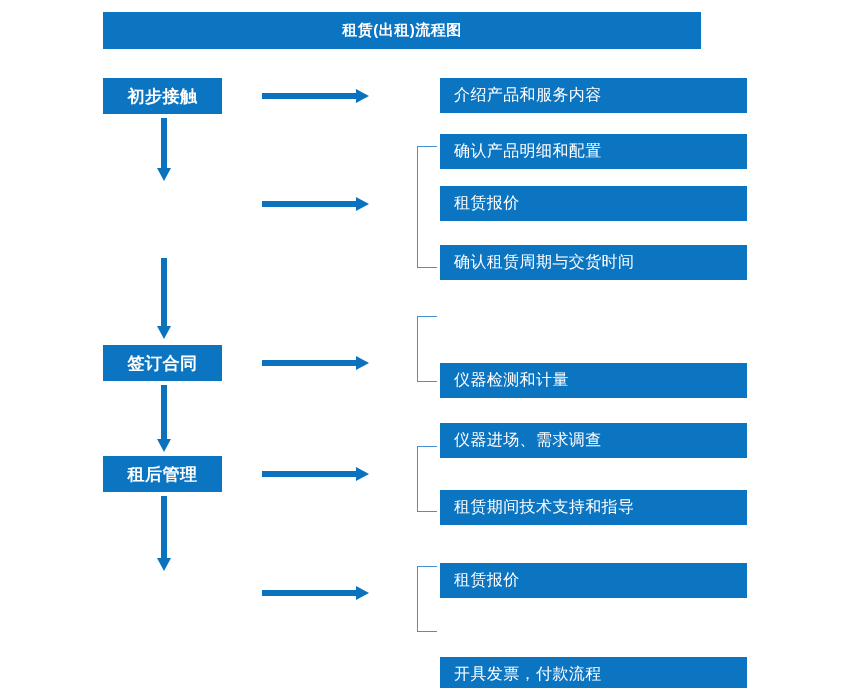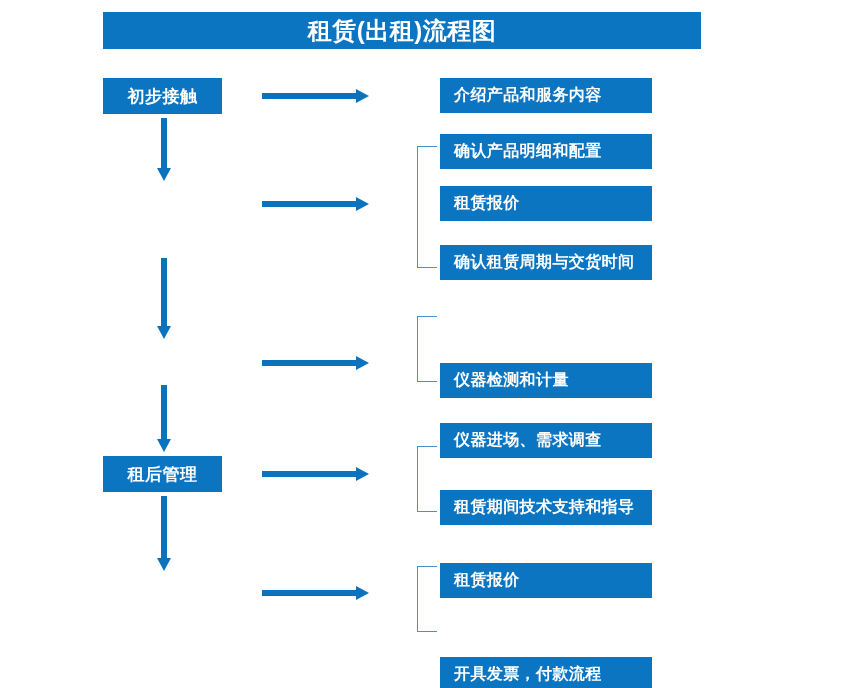--- a/index.html
+++ b/index.html
@@ -22,21 +22,21 @@
 
   
   .title-bar {
     position: absolute;
     left: 103px;
     top: 12px;
     width: 598px;
     height: 37px;
     background: #0C75C2;
     color: #ffffff;
-    font-size: 24px;
+    font-size: 15px;
     font-weight: bold;
     display: flex;
     align-items: center;
     justify-content: center;
     letter-spacing: 0.5px;
   }
 
   
   .stage-box {
     position: absolute;
@@ -50,26 +50,26 @@
     display: flex;
     align-items: center;
     justify-content: center;
     letter-spacing: 0.5px;
   }
 
   
   .detail-box {
     position: absolute;
     left: 440px;
-    width: 212px;
+    width: 307px;
     height: 35px;
     background: #0C75C2;
     color: #ffffff;
     font-size: 16px;
-    font-weight: bold;
+    font-weight: normal;
     display: flex;
     align-items: center;
     padding-left: 14px;
     box-sizing: border-box;
     letter-spacing: 0.4px;
   }
 
   
   .h-arrow {
     position: absolute;
@@ -99,20 +99,21 @@
   }
 </style>
 </head>
 <body>
 
 <div id="canvas">
 
   <div class="title-bar">租赁(出租)流程图</div>
 
   <div class="stage-box" style="top:78px;">初步接触</div>
+  <div class="stage-box" style="top:345px;">签订合同</div>
   <div class="stage-box" style="top:456px;">租后管理</div>
 
   <div class="v-arrow" style="top:118px; height:64px;">
     <svg width="18" height="64" viewBox="0 0 18 64">
       <rect x="6" y="0" width="6" height="52" fill="#0B72BE"></rect>
       <polygon points="2,50 16,50 9,63" fill="#0B72BE"></polygon>
     </svg>
   </div>
 
   <div class="v-arrow" style="top:258px; height:82px;">

